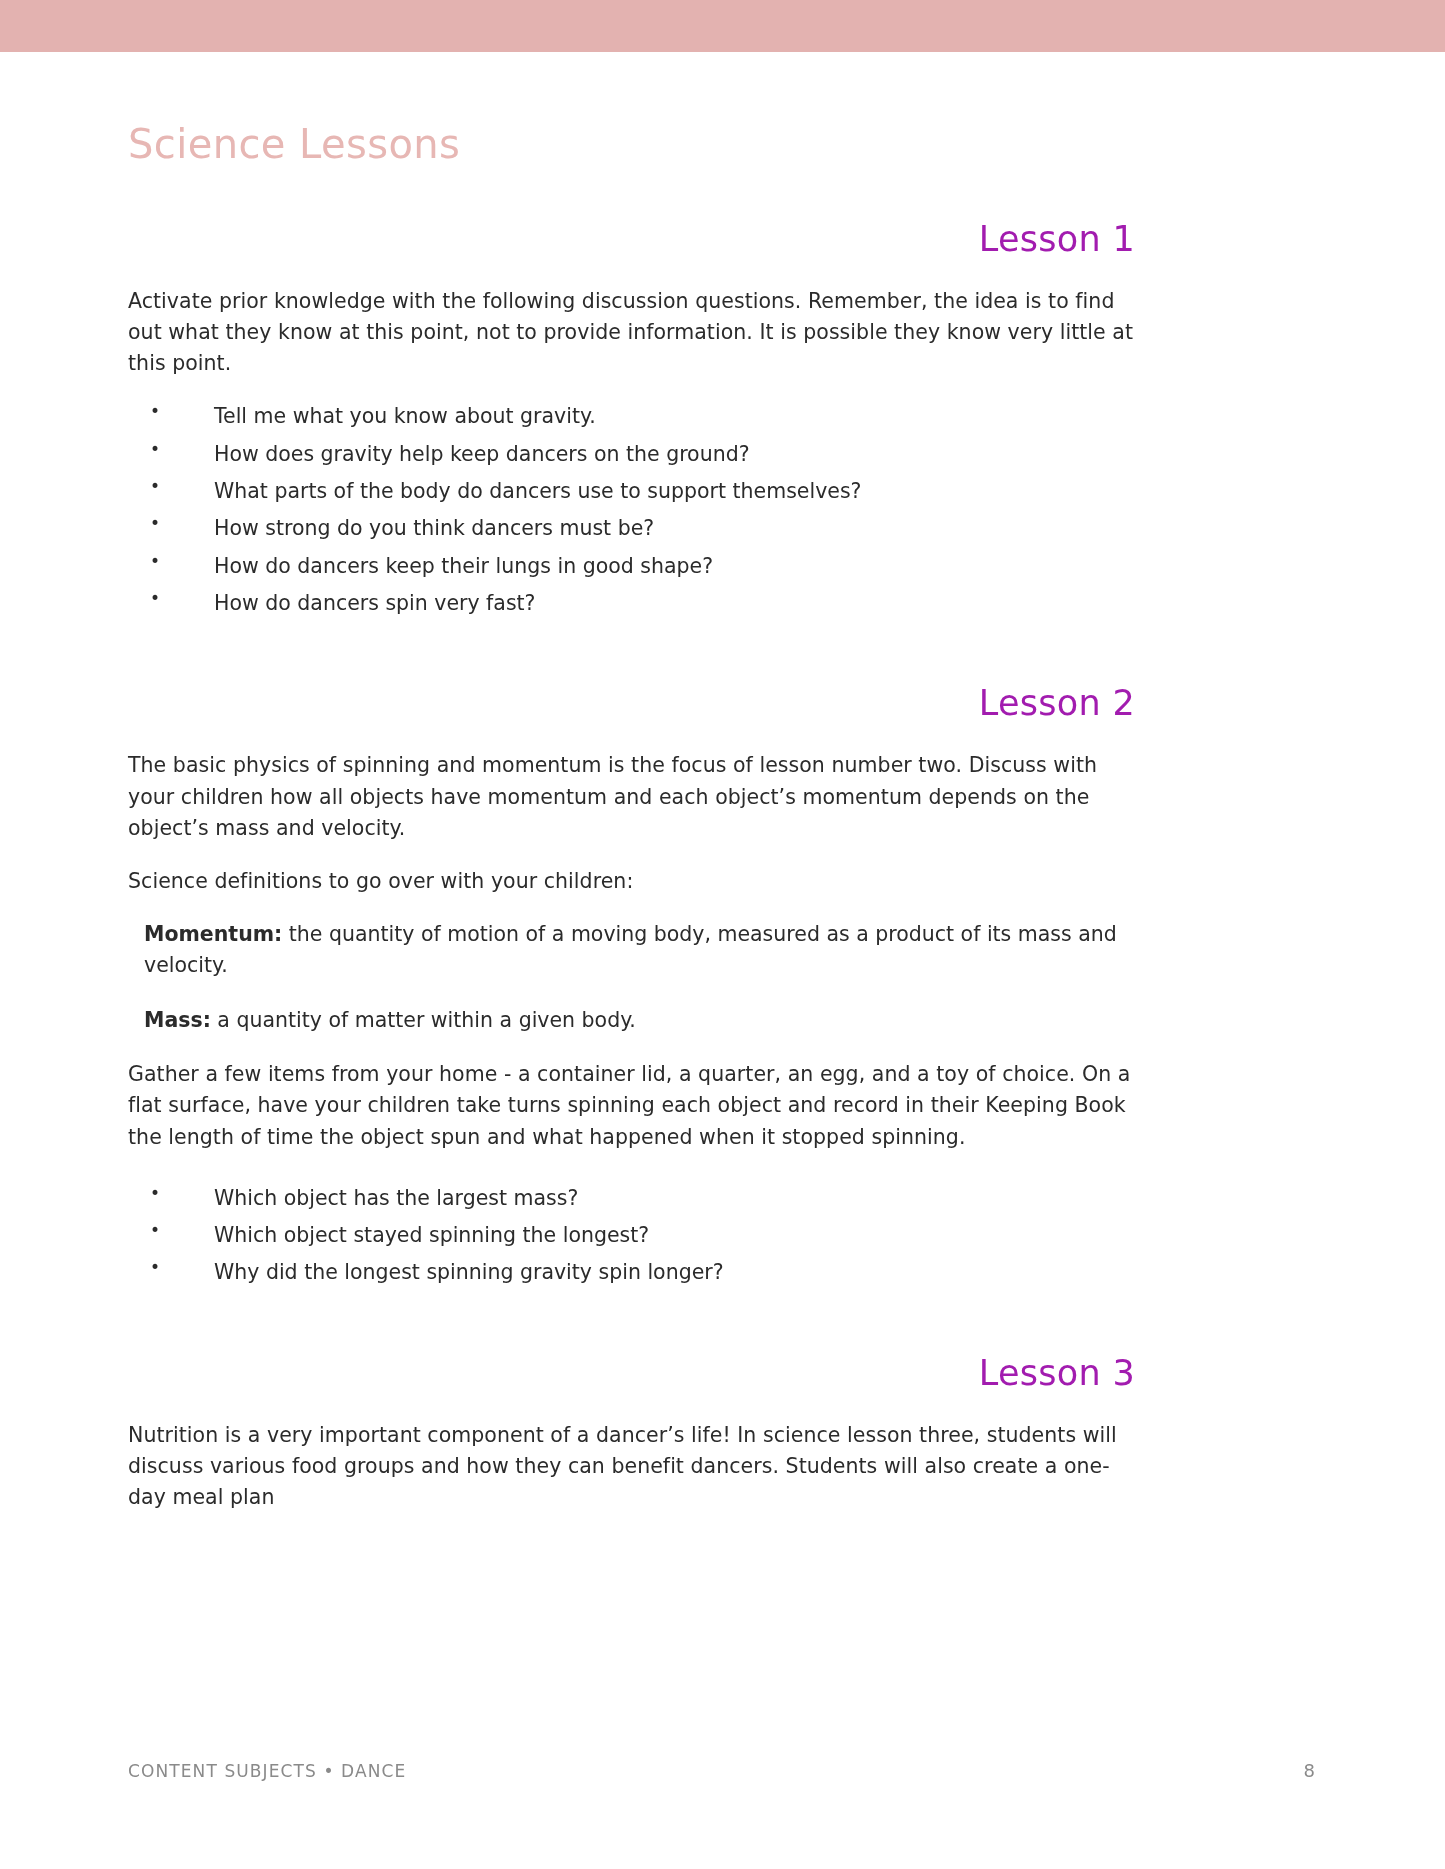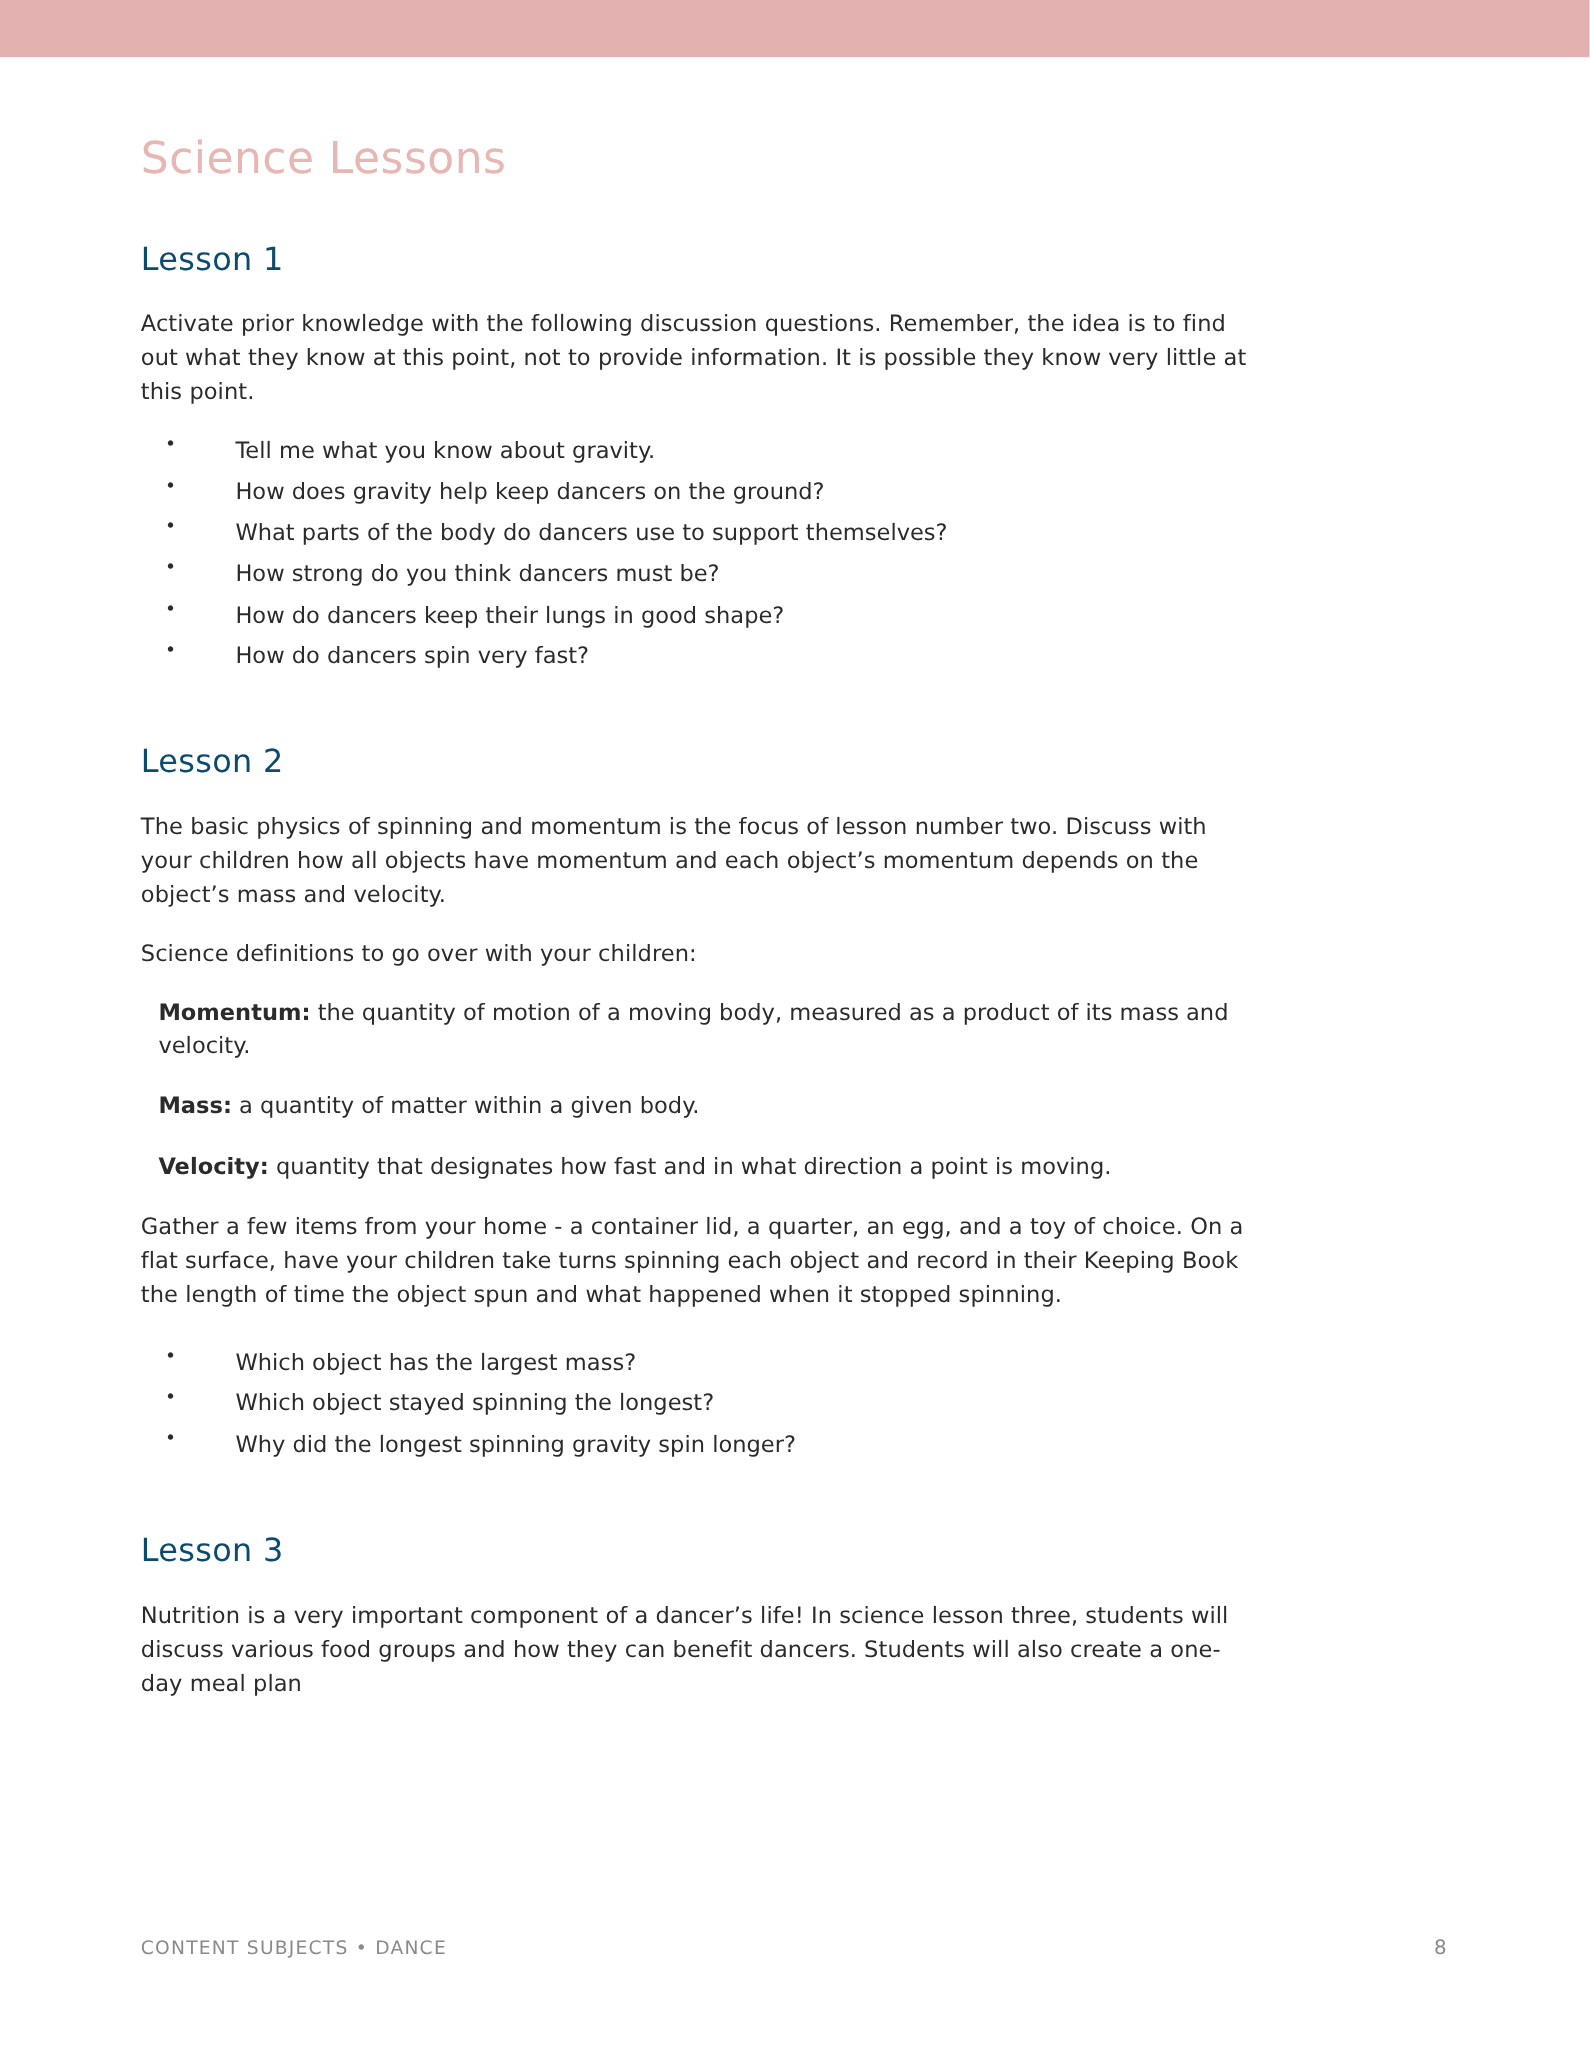--- a/index.html
+++ b/index.html
@@ -38,26 +38,27 @@
   }
   .doc-title {
     font-size: 40px;
     font-weight: 400;
     color: #e7b7b4;
     letter-spacing: 0.4px;
     margin: 0 0 52px 0;
     line-height: 1.1;
   }
   .lesson-heading {
-    font-size: 29px;
+    font-size: 35px;
     font-weight: 400;
-    color: #0c4a6e;
+    color: #a21caf;
     letter-spacing: 0.3px;
     margin: 0 0 26px 0;
     line-height: 1.2;
+    text-align: right;
   }
   .lesson-heading.spaced {
     margin-top: 64px;
   }
   p.body-text {
     font-size: 20.5px;
     line-height: 1.52;
     color: #2b2b2b;
     margin: 0 0 22px 0;
     letter-spacing: 0.05px;
@@ -143,21 +144,20 @@
       <li>How do dancers spin very fast?</li>
     </ul>
 
     <h2 class="lesson-heading spaced">Lesson 2</h2>
     <p class="body-text">The basic physics of spinning and momentum is the focus of lesson number two. Discuss with your children how all objects have momentum and each object’s momentum depends on the object’s mass and velocity.</p>
 
     <p class="body-text gap-before">Science definitions to go over with your children:</p>
 
     <p class="def"><span class="term">Momentum:</span><span> the quantity of motion of a moving body, measured as a product of its mass and velocity.</span></p>
     <p class="def"><span class="term">Mass:</span><span> a quantity of matter within a given body.</span></p>
-    <p class="def"><span class="term">Velocity:</span><span> quantity that designates how fast and in what direction a point is moving.</span></p>
 
     <p class="body-text">Gather a few items from your home - a container lid, a quarter, an egg, and a toy of choice. On a flat surface, have your children take turns spinning each object and record in their Keeping Book the length of time the object spun and what happened when it stopped spinning.</p>
 
 
     <ul class="bullets list-block second">
       <li>Which object has the largest mass?</li>
       <li>Which object stayed spinning the longest?</li>
       <li>Why did the longest spinning gravity spin longer?</li>
     </ul>
 

